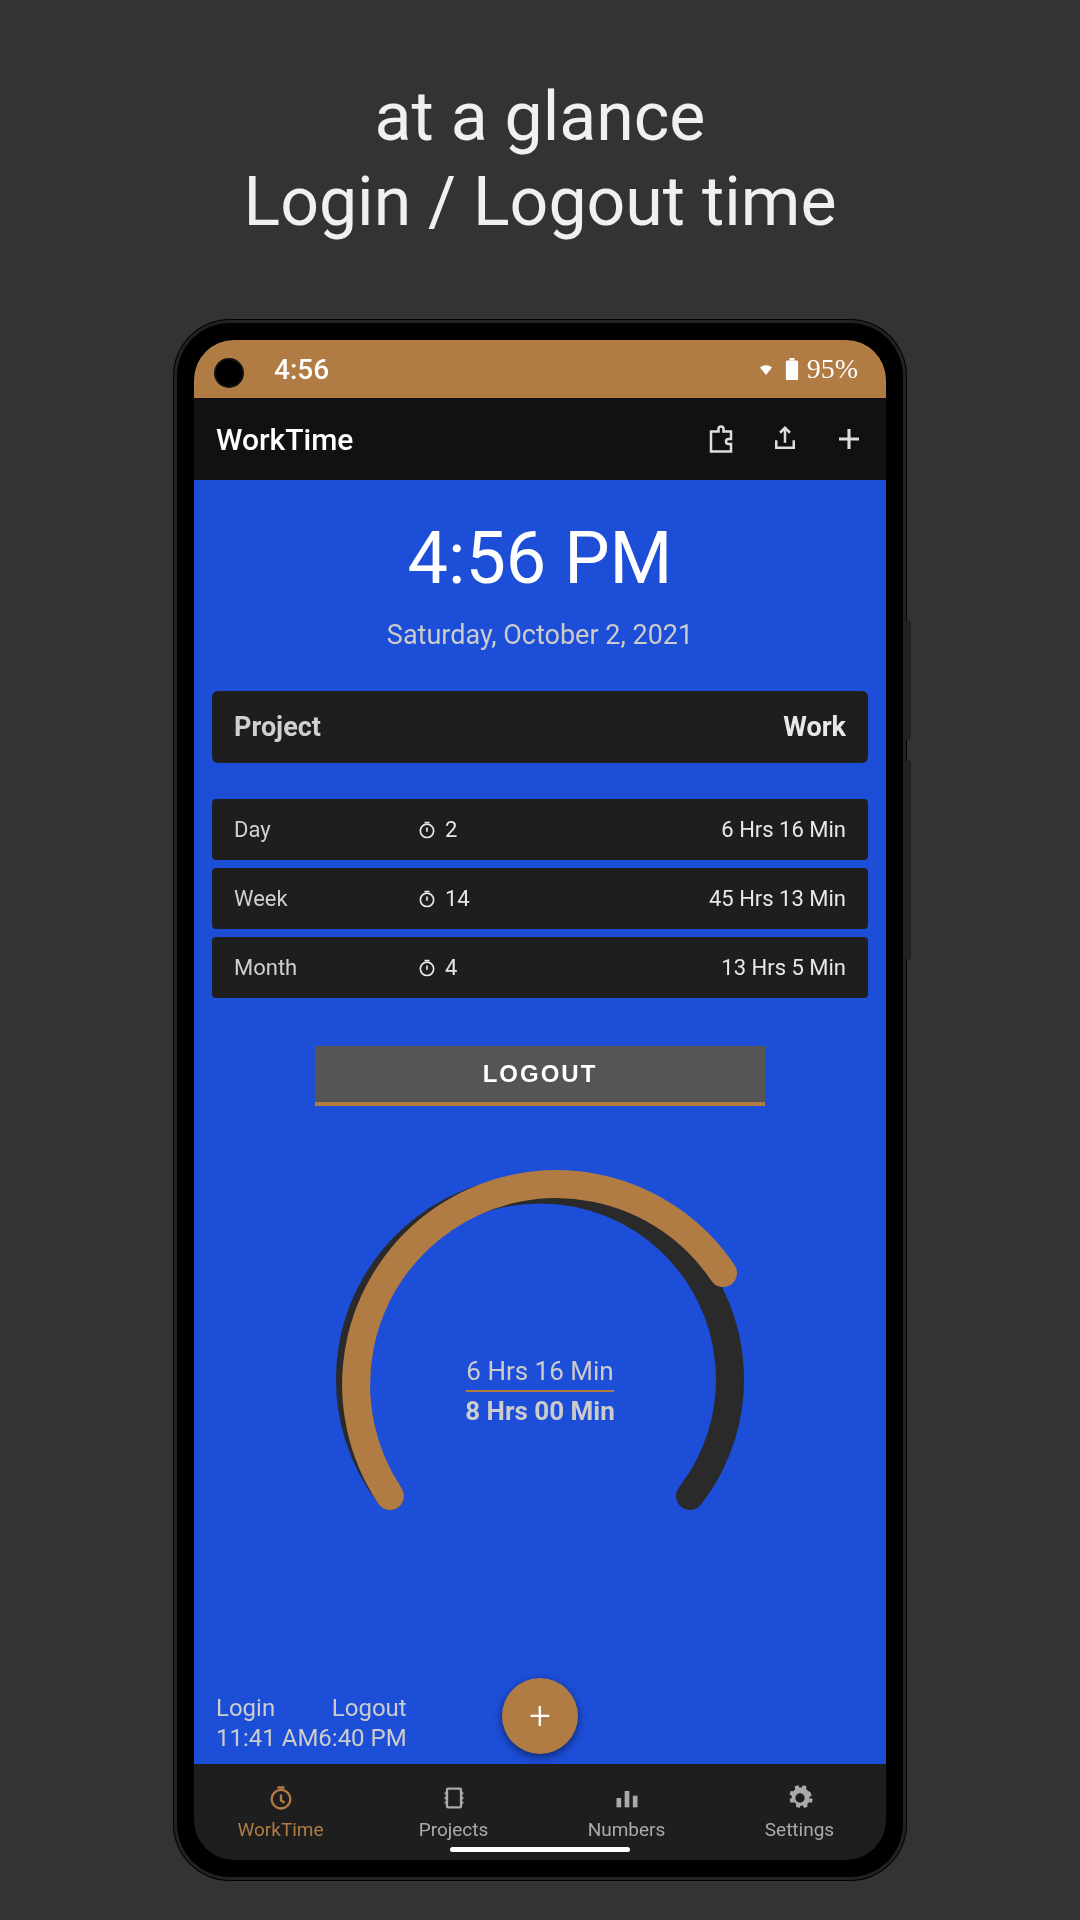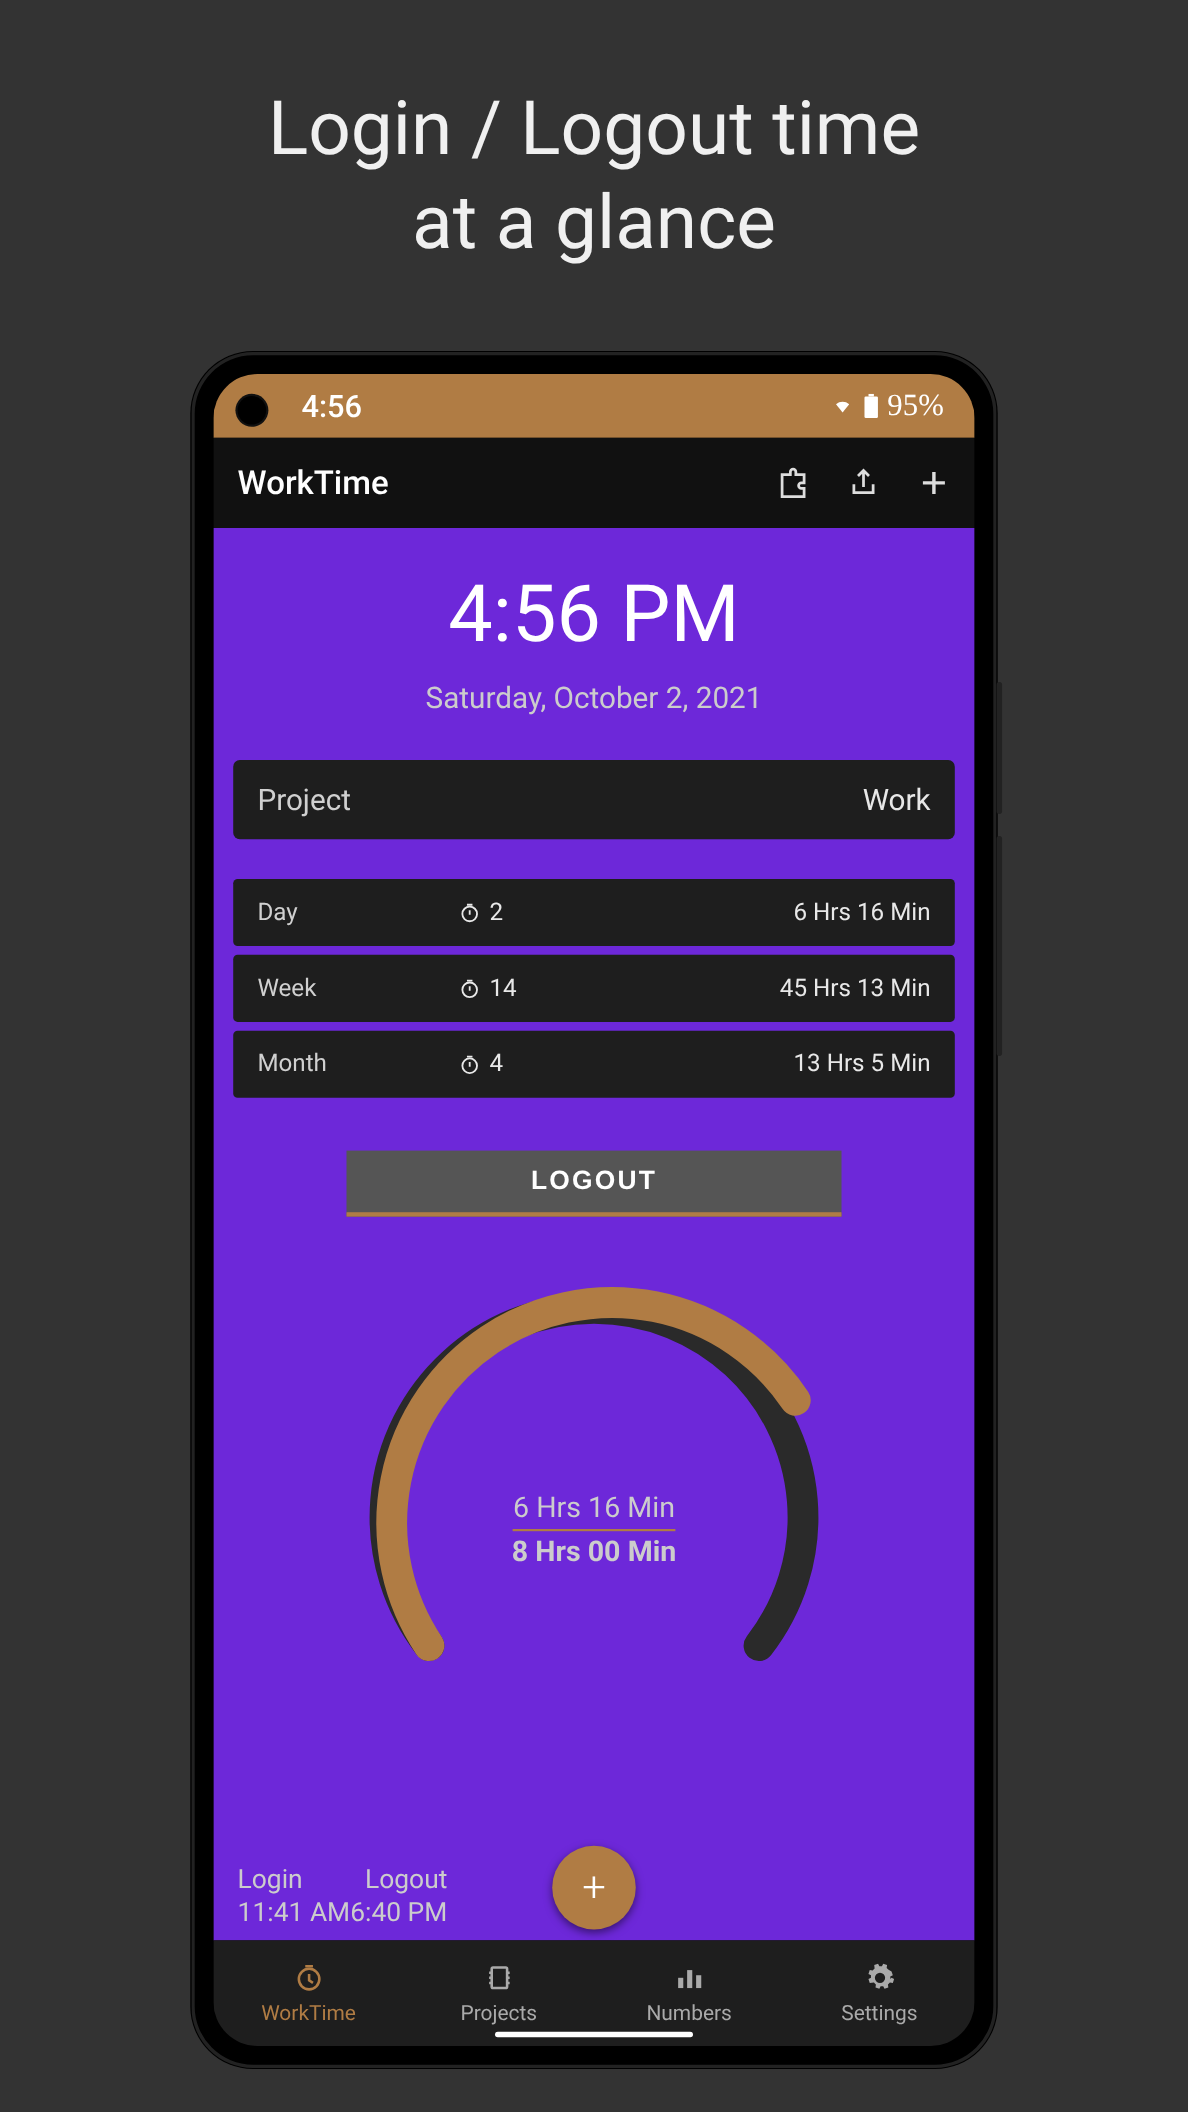--- a/index.html
+++ b/index.html
@@ -100,21 +100,21 @@
   .icon-btn {
     color: #ddd;
     width: 30px;
     height: 30px;
     display: flex;
     align-items: center;
     justify-content: center;
   }
   .content {
     flex: 1;
-    background: #6d28d9;
+    background: #1d4ed8;
     display: flex;
     flex-direction: column;
     padding: 0 18px;
     overflow: hidden;
   }
   .big-time {
     color: #fff;
     font-size: 72px;
     font-weight: 400;
     text-align: center;
@@ -125,20 +125,21 @@
     font-size: 27px;
     text-align: center;
     margin-top: 18px;
   }
   .card {
     background: #1e1e1e;
     border-radius: 6px;
     padding: 20px 22px;
     display: flex;
     align-items: center;
+    font-weight: bold;
   }
   .project-card {
     margin-top: 40px;
     justify-content: space-between;
     font-size: 27px;
     color: #d0d0d0;
   }
   .project-label { color: #d0d0d0; }
   .project-value { color: #e8e8e8; }
   .stats-group {
@@ -280,22 +281,22 @@
     width: 5px;
     height: 200px;
     background: #222;
     border-radius: 3px;
   }
 </style>
 </head>
 <body>
 
 <div class="promo-title">
+  <div>at a glance</div>
   <div>Login / Logout time</div>
-  <div>at a glance</div>
 </div>
 
 <div class="phone">
   <div class="side-buttons"></div>
   <div class="side-buttons2"></div>
   <div class="camera-hole"></div>
   <div class="phone-inner">
 
     <div class="status-bar">
       <span>4:56</span>

